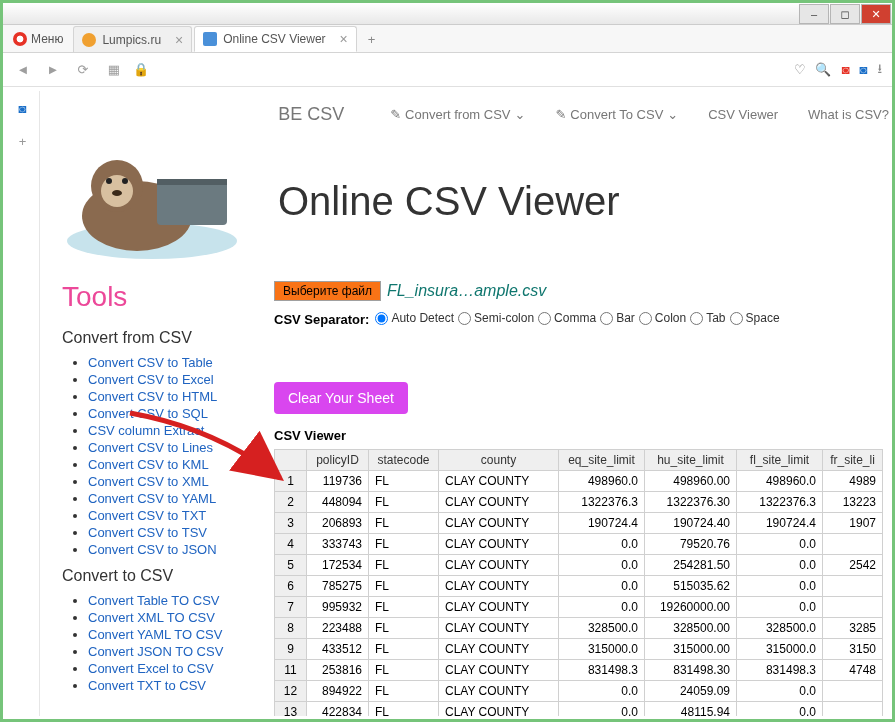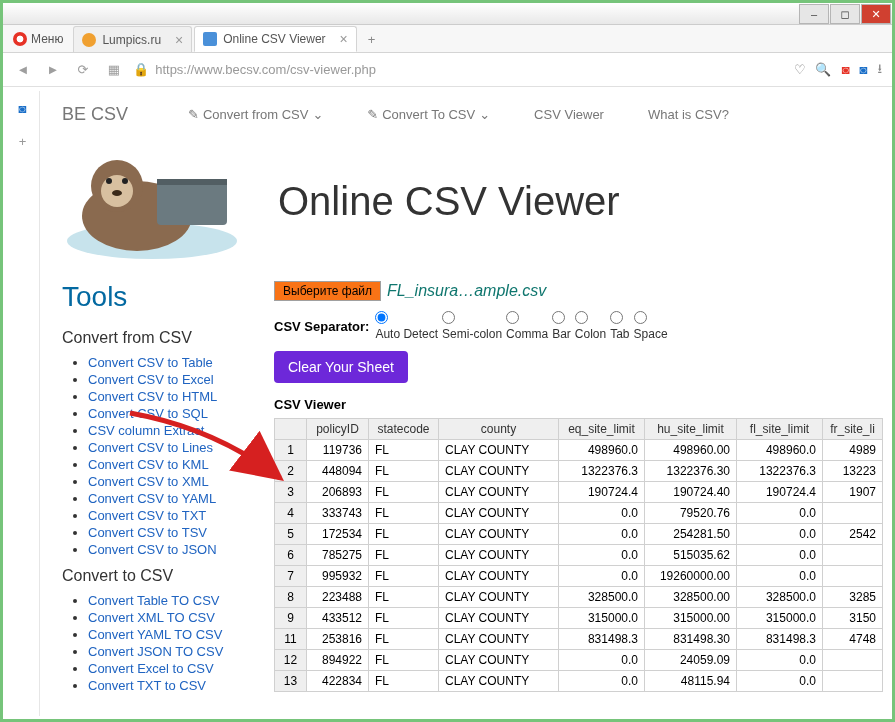--- a/index.html
+++ b/index.html
@@ -14,41 +14,41 @@
 .tab .ico { width: 14px; height: 14px; }
 .menu-btn { display: flex; align-items: center; gap: 4px; padding: 0 10px; height: 26px; color: #555; font-size: 12px; }
 .menu-btn .ologo { width:14px; height:14px; background: radial-gradient(circle at 50% 50%, #fff 35%, #e63226 36%); border-radius:50%; }
 .addr { height: 34px; display: flex; align-items: center; gap: 10px; padding: 0 10px; border-bottom: 1px solid #e0e0e0; }
 .nav-ico { color: #9e9e9e; width: 20px; text-align: center; }
 .url-bar { flex: 1; display: flex; align-items: center; gap: 6px; color: #999; font-size: 13px; }
 .lock { color: #3a9c3a; }
 .right-ico { display: flex; gap: 10px; color: #888; align-items: center; }
 .side-strip { position: absolute; left: 3px; top: 88px; width: 34px; bottom: 3px; border-right: 1px solid #e6e6e6; display: flex; flex-direction: column; align-items: center; padding-top: 10px; gap: 18px; color: #196ec8; }
 .page { position: absolute; left: 37px; right: 3px; top: 88px; bottom: 3px; overflow: hidden; background:#fff; }
-.topnav { height: 46px; display: flex; align-items: center; gap: 44px; padding-left: 22px; color: #777; }
+.topnav { height: 46px; display: flex; align-items: center; gap: 30px; padding-left: 22px; color: #777; justify-content: flex-end; }
 .brand { font-size: 18px; color: #777; margin-right: 16px; }
 .topnav .link { display:flex; align-items:center; gap:4px; }
 .hero { display: flex; align-items: center; padding: 4px 0 20px 22px; }
 .otter { width: 200px; height: 120px; position: relative; }
 .h1 { font-size: 40px; font-weight: normal; color: #333; margin-left: 16px; }
 .content { display: flex; padding: 0 0 0 22px; }
 .left { width: 200px; }
-.left h2 { font-size: 28px; font-weight: normal; color: #0369a1; margin-bottom: 16px; }
+.left h2 { font-size: 28px; font-weight: normal; color: #ec4899; margin-bottom: 16px; }
 .left h4 { font-size: 16px; font-weight: normal; color: #333; margin: 10px 0 8px 0; }
 .left ul { list-style: disc; padding-left: 26px; }
 .left li { color: #333; margin: 2px 0; }
 .left li a { color: #2064c1; text-decoration: none; font-size: 13px; }
 .right { flex: 1; padding-left: 40px; padding-right: 6px; }
 .row { margin-bottom: 10px; display: flex; align-items: center; gap: 6px; flex-wrap: wrap; }
 .bold { font-weight: bold; }
 .file-btn { border: 1px solid #a0a0a0; background: #f97316; padding: 2px 8px; font-size: 12px; cursor:pointer; }
 .file-name { color: #0f766e; font-size: 16px; font-style: italic; }
-.radio-opt { display: inline-flex; align-items: flex-start; gap: 3px; font-size: 12px; color: #333; margin-right: 4px; flex-direction: column; }
+.radio-opt { display: inline-flex; align-items: flex-end; gap: 3px; font-size: 12px; color: #333; margin-right: 4px; }
 .radio-opt input { margin:0; }
-.btn-primary { background: #6d28d9; color: #fff; border: none; border-radius: 4px; padding: 8px 14px; font-size: 14px; cursor:pointer; }
+.btn-primary { background: #d946ef; color: #fff; border: none; border-radius: 4px; padding: 8px 14px; font-size: 14px; cursor:pointer;margin-top:44px; }
 .table-title { font-weight: bold; margin: 14px 0 6px 0; }
 table { border-collapse: collapse; width: 100%; font-size: 12px; table-layout: fixed; }
 th, td { border: 1px solid #d0d0d0; padding: 3px 6px; white-space: nowrap; overflow: hidden; }
 th { background: #efefef; text-align: center; color: #333; font-weight: normal; }
 td.rownum { background: #efefef; text-align: center; width: 32px; }
 td.num { text-align: right; }
 .arrow { position: absolute; left: 122px; top: 405px; pointer-events: none; z-index: 50; }
 .arrow svg { width: 170px; height: 90px; }
 .plus-tab { width: 26px; height: 26px; display:flex; align-items:center; justify-content:center; color:#888; }
 </style>
@@ -79,21 +79,20 @@
   <div class="plus-tab">+</div>
 </div>
 
 <div class="addr">
   <span class="nav-ico">◄</span>
   <span class="nav-ico">►</span>
   <span class="nav-ico">⟳</span>
   <span class="nav-ico" style="letter-spacing:-2px">▦</span>
   <div class="url-bar">
     <span class="lock">🔒</span>
-    <span>https://www.becsv.com/csv-viewer.php</span>
   </div>
   <div class="right-ico">
     <span>♡</span>
     <span>🔍</span>
     <span style="color:#e63226">◙</span>
     <span style="color:#196ec8">◙</span>
     <span>⭳</span>
   </div>
 </div>
 

